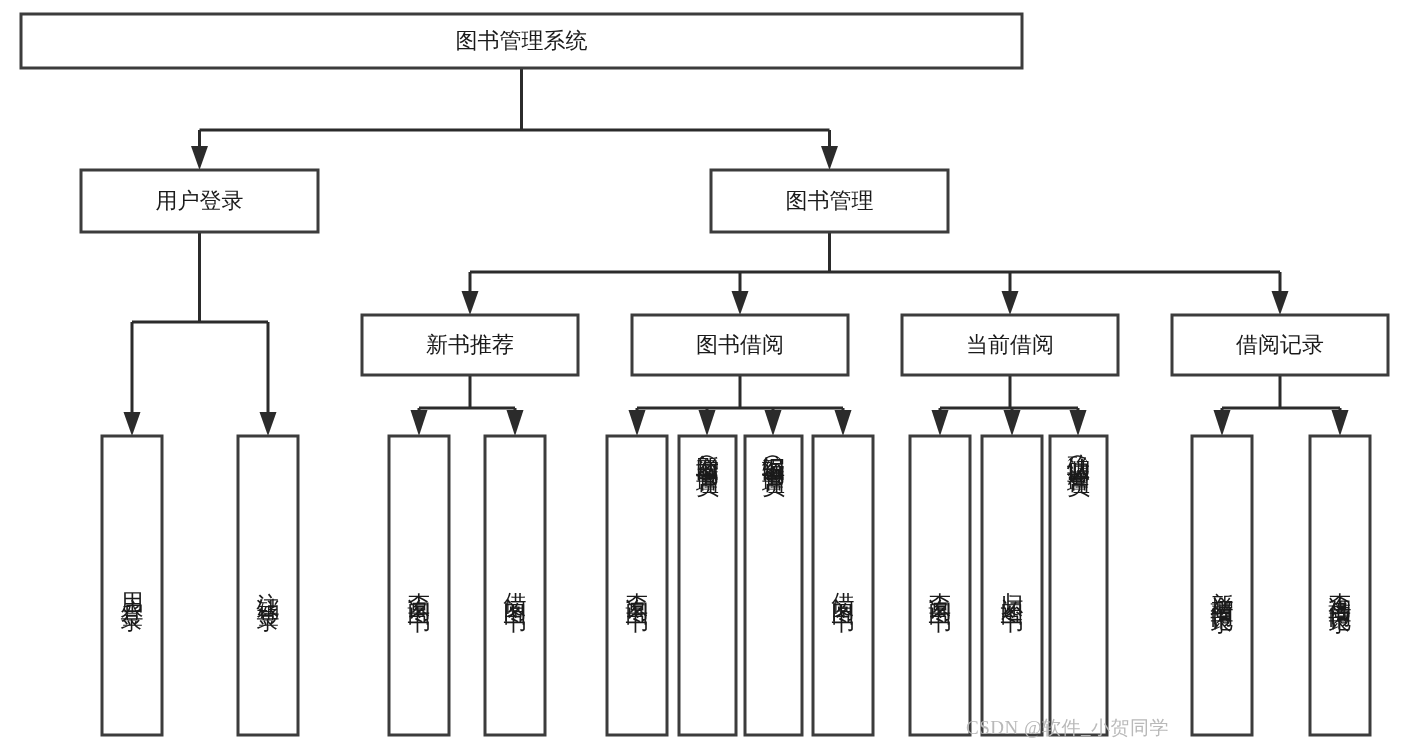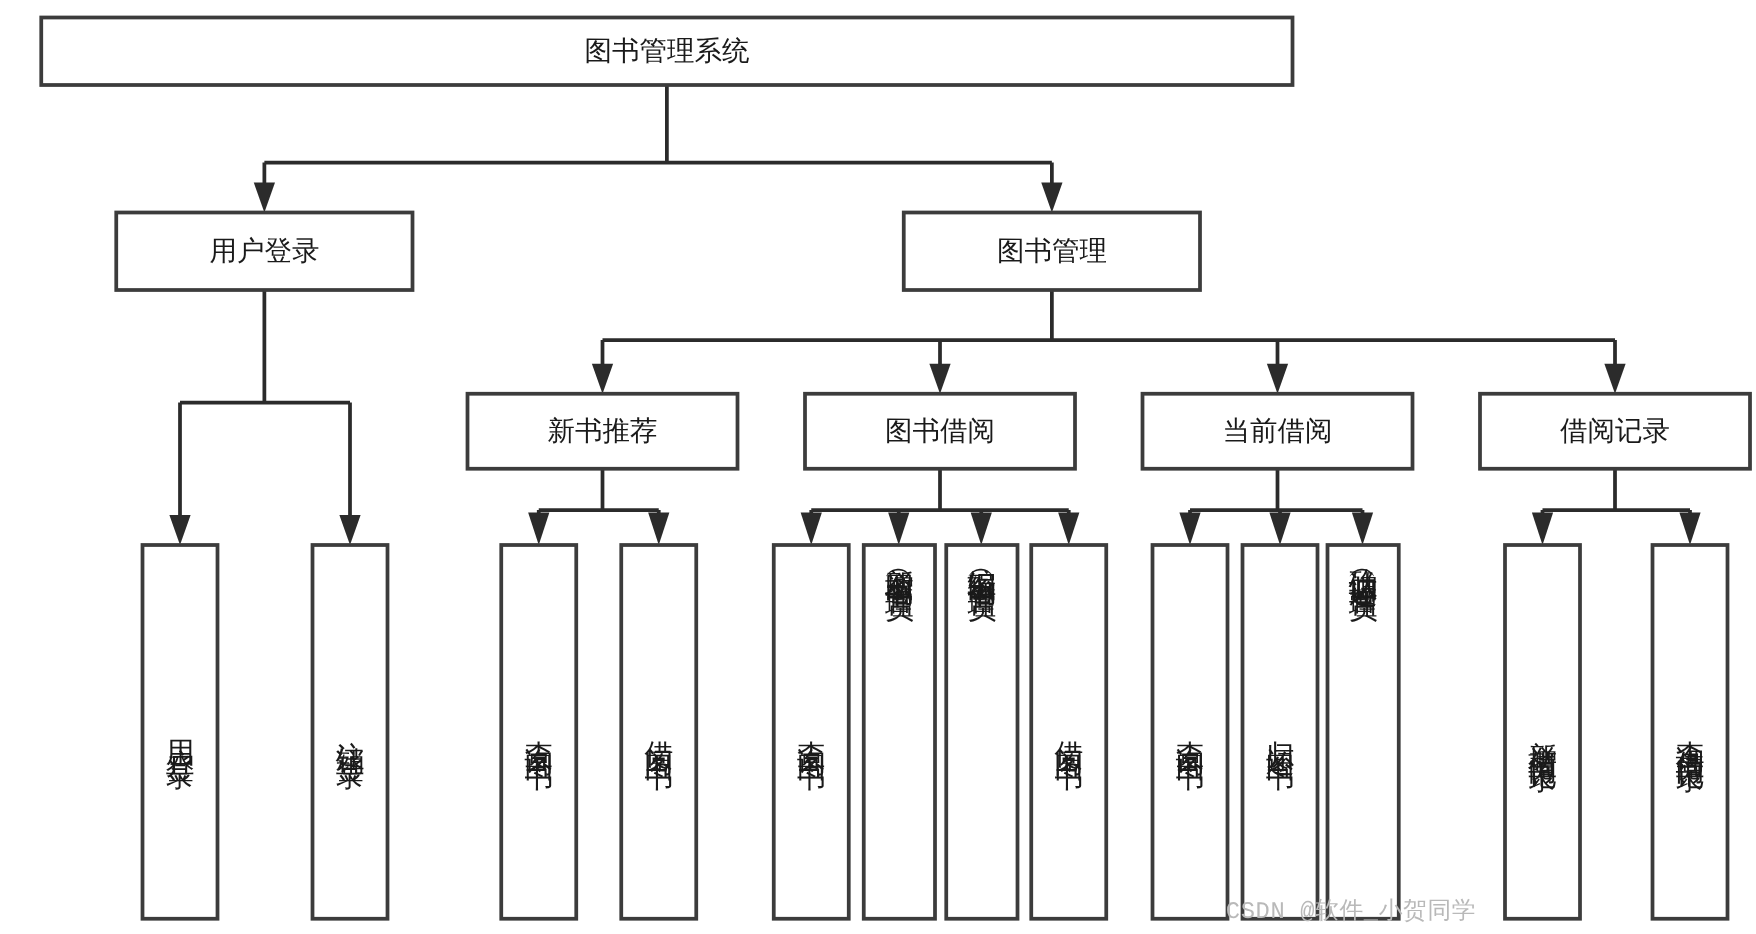--- a/index.html
+++ b/index.html
@@ -9,21 +9,21 @@
   }
   body {
     width: 1405px;
     height: 747px;
     font-family: "Liberation Sans", "DejaVu Sans", sans-serif;
     overflow: hidden;
     position: relative;
   }
   #diagram-root {
     position: absolute;
-    left: 12px; top: 0;
+    left: 0; top: 0;
     width: 1177px;
     height: 747px;
   }
   svg.diagram {
     display: block;
     width: 1405px;
     height: 747px;
   }
   .node-rect {
     fill: #ffffff;
@@ -62,21 +62,21 @@
     line-height: 1.0;
     letter-spacing: 6px;
     color: #1a1a1a;
     white-space: nowrap;
     text-align: center;
   }
   .watermark {
     position: absolute;
     right: 8px;
     bottom: 6px;
-    font-family: Liberation Mono, monospace;
+    font-family: Liberation Serif, serif;
     font-size: 19px;
     color: #b9b9b9;
     letter-spacing: 0.5px;
     white-space: nowrap;
   }
 </style>
 </head>
 <body>
 
 <div id="diagram-root">

